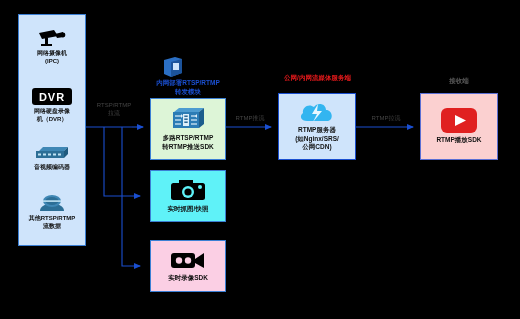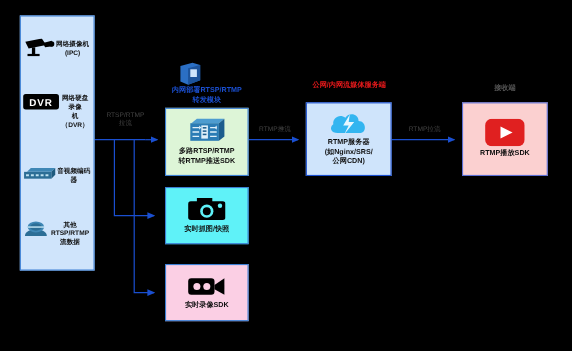--- a/index.html
+++ b/index.html
@@ -6,21 +6,21 @@
   body{width:520px;height:319px;overflow:hidden;
        font-family:"Liberation Sans","DejaVu Sans",sans-serif;}
   #stage{position:relative;width:520px;height:319px;background:#000;}
 
   .box{position:absolute;box-sizing:border-box;display:flex;
        flex-direction:column;align-items:center;justify-content:center;}
 
   
   #src-panel{left:18px;top:14px;width:68px;height:232px;
              background:#cfe4fb;border:1px solid #3b7fd4;}
-  .src-item{display:flex;flex-direction:row;align-items:flex-start;
+  .src-item{display:flex;flex-direction:column;align-items:center;
             justify-content:flex-start;width:100%;}
   .src-label{font-size:6px;color:#111;text-align:center;line-height:8px;
              font-weight:bold;margin-top:2px;}
 
   
   .node-label{font-size:6.5px;font-weight:bold;text-align:center;
               line-height:8.5px;color:#111;margin-top:3px;}
   .cap{position:absolute;font-size:6.5px;font-weight:bold;text-align:center;
        line-height:8.5px;}
   .cap.blue{color:#1a4fd0;}

